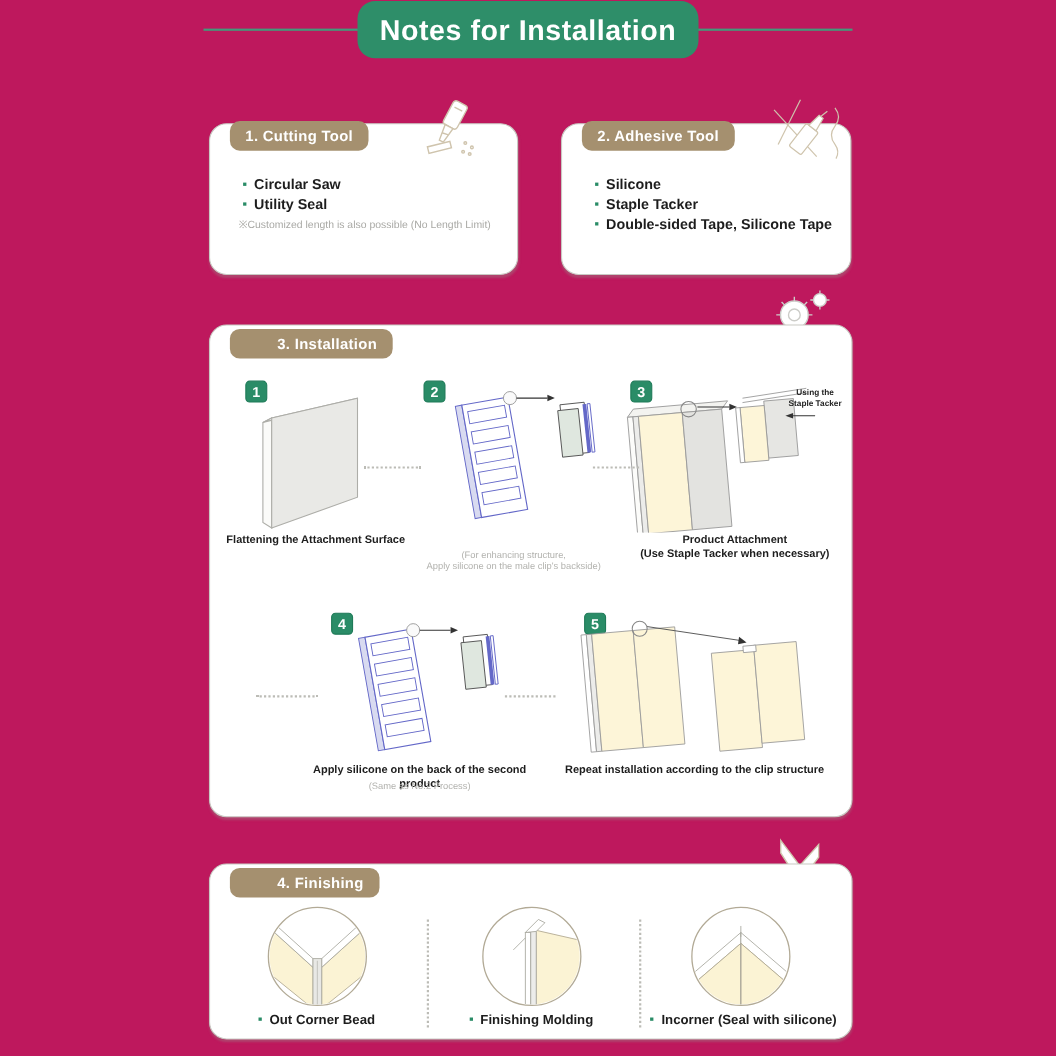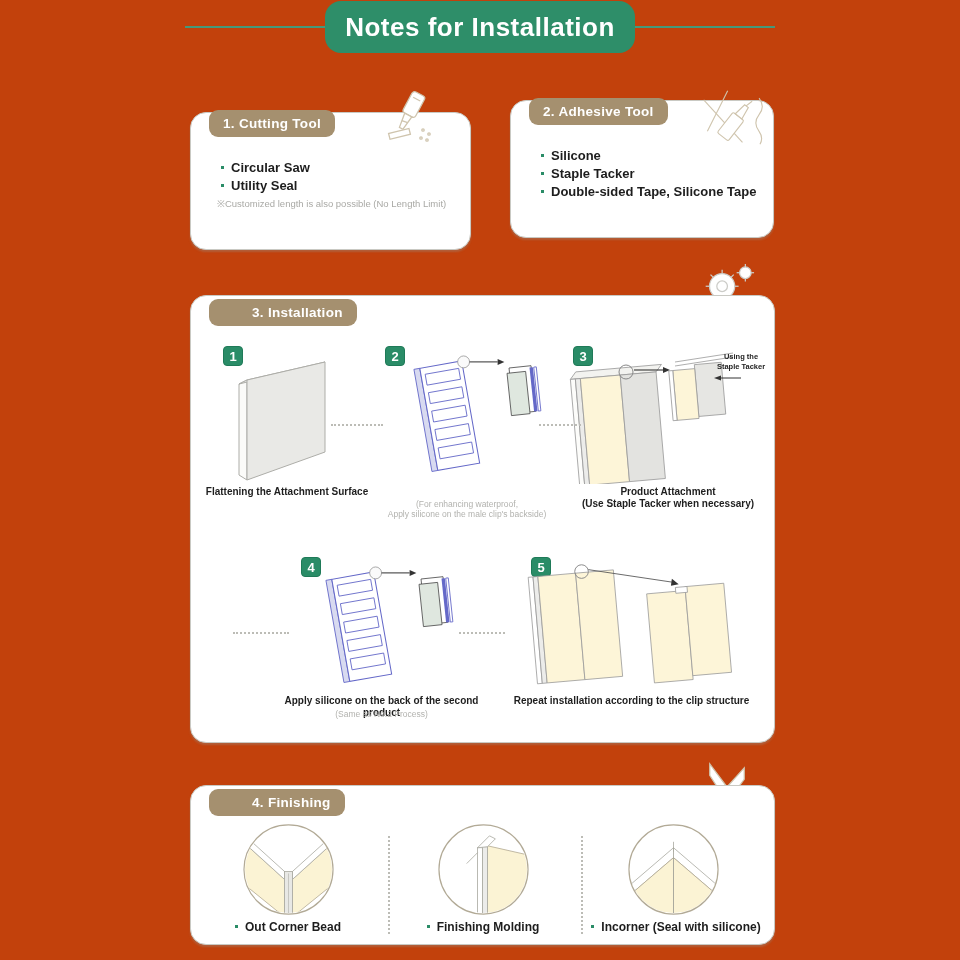--- a/index.html
+++ b/index.html
@@ -1,30 +1,30 @@
 <!DOCTYPE html>
 <html><head>
 <meta charset="utf-8">
 <style>
   * { margin:0; padding:0; box-sizing:border-box; }
   html,body { background:#fff; }
   body { width:960px; height:960px; font-family:"Liberation Sans", sans-serif; }
-  .page { position:relative; width:960px; height:960px; background:#c2410c; overflow:hidden; }
+  .page { position:relative; width:960px; height:960px; background:#be185d; overflow:hidden; }
 
   
   .title-line { position:absolute; left:185px; top:26px; width:590px; height:2px; background:#44997a; }
   .title-badge { position:absolute; left:325px; top:1px; width:310px; height:52px; background:#2e8e69;
                  border-radius:16px; color:#fff; font-size:26px; font-weight:bold; letter-spacing:0.5px;
                  display:flex; align-items:center; justify-content:center; }
 
   
   .box { position:absolute; background:#fff; border:1.5px solid #c9c9c3; border-radius:16px;
          box-shadow:0 2px 2px rgba(150,150,140,0.35); }
   .box1 { left:190px; top:112px; width:281px; height:138px; }
-  .box2 { left:510px; top:100px; width:264px; height:138px; }
+  .box2 { left:510px; top:112px; width:264px; height:138px; }
   .box3 { left:190px; top:295px; width:585px; height:448px; }
   .box4 { left:190px; top:785px; width:585px; height:160px; }
 
   .section-label { position:absolute; background:#a5906f; color:#fff; font-weight:bold; font-size:13.5px;
                    letter-spacing:0.3px; padding:6px 14px 6px 14px; border-radius:9px; white-space:nowrap; }
   .lbl-high { top:-3px; left:18px; }
   .lbl-low  { top:3px;  left:18px;padding-left:43px; }
 
   
   .item-list { position:absolute; left:30px; top:46px; list-style:none; }
@@ -187,21 +187,21 @@
         <circle cx="86" cy="14" r="7" fill="#fafafa" stroke="#999" stroke-width="1"></circle>
         <line x1="93" y1="14" x2="126" y2="14" stroke="#333" stroke-width="1.2"></line>
         <polygon points="126,10.5 134,14 126,17.5" fill="#333"></polygon>
         <g transform="rotate(-6 152 45)">
           <rect x="142" y="20" width="26" height="54" fill="#ffffff" stroke="#555" stroke-width="1"></rect>
           <rect x="139" y="26" width="22" height="50" fill="#dfe7df" stroke="#555" stroke-width="1"></rect>
           <rect x="166" y="22" width="4" height="52" fill="#6468c8"></rect>
           <rect x="171" y="22" width="3" height="52" fill="none" stroke="#6468c8" stroke-width="1"></rect>
         </g>
       </svg>
-      <div class="subcap sub2a">(For enhancing waterproof,</div>
+      <div class="subcap sub2a">(For enhancing structure,</div>
       <div class="subcap sub2b">Apply silicone on the male clip's backside)</div>
     </div>
 
     <div class="cell cell-s3">
       <div class="step-badge b3">3</div>
       <svg class="step-art art3" width="205" height="134" viewBox="0 0 205 134">
         <g transform="rotate(-5 60 80)">
           <polygon points="12,25 18,18 104,18 98,25" fill="#f3f3f0" stroke="#999" stroke-width="0.8"></polygon>
           <rect x="12" y="25" width="5" height="107" fill="#fcfcfa" stroke="#999" stroke-width="0.8"></rect>
           <rect x="17" y="25" width="5" height="107" fill="#ececea" stroke="#999" stroke-width="0.8"></rect>

